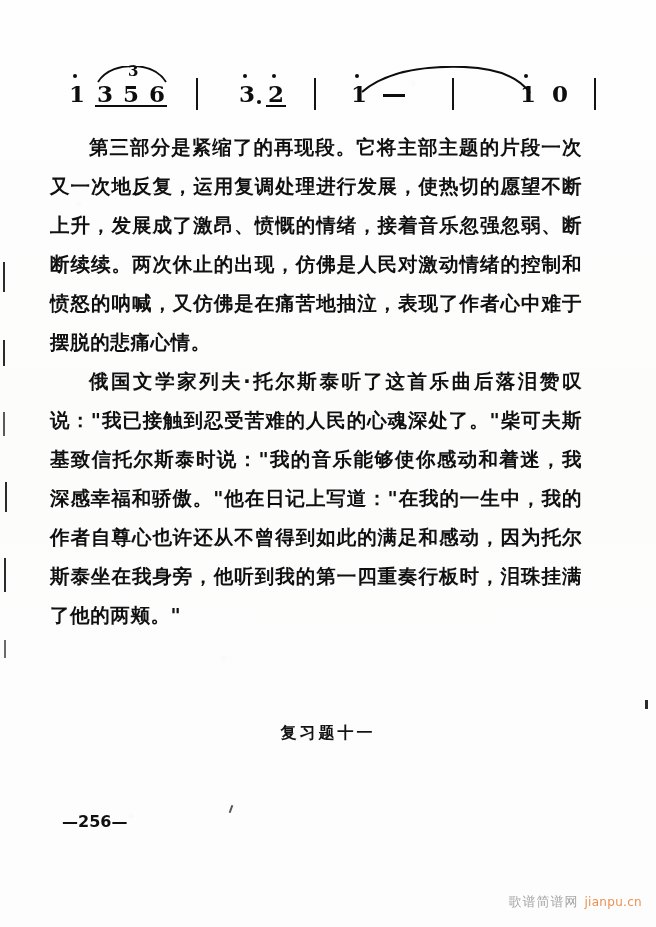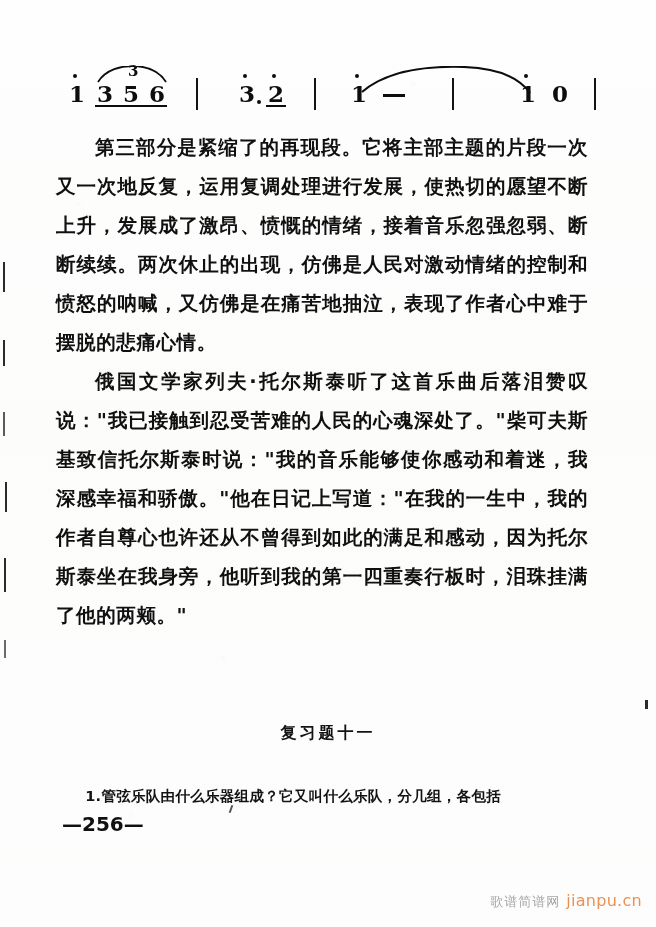--- a/index.html
+++ b/index.html
@@ -87,21 +87,21 @@
     width: 4px; height: 4px;
     border-radius: 50%;
     background: #0d0d0d;
   }
   .slur { position: absolute; }
   .triplet-bracket { position: absolute; }
 
   
   .body-text {
     position: absolute;
-    left: 56px;
+    left: 50px;
     top: 128px;
     width: 532px;
     font-family: "DejaVu Sans", "Liberation Sans", sans-serif;
     font-weight: bold;
     font-size: 19.5px;
     line-height: 39px;
     letter-spacing: 0.6px;
     text-align: justify;
     color: #101010;
   }
@@ -138,21 +138,21 @@
     color: #131313;
   }
 
   
   .page-number {
     position: absolute;
     left: 62px;
     top: 812px;
     font-family: "DejaVu Sans", "Liberation Sans", sans-serif;
     font-weight: bold;
-    font-size: 20px;
+    font-size: 16px;
     letter-spacing: 0px;
     color: #101010;
   }
 
   
   .watermark {
     position: absolute;
     right: 14px;
     bottom: 16px;
     display: flex;
@@ -161,21 +161,21 @@
     opacity: .88;
   }
   .watermark .wm-cn {
     font-family: "DejaVu Sans", "Liberation Sans", sans-serif;
     font-size: 13px;
     color: #9a9a9a;
     letter-spacing: 1px;
   }
   .watermark .wm-domain {
     font-family: "DejaVu Sans", "Liberation Sans", sans-serif;
-    font-size: 16px;
+    font-size: 12px;
     color: #e8833a;
     letter-spacing: .3px;
   }
 
   
   .fleck {
     position: absolute;
     background: #2b2b2b;
   }
 </style>
@@ -244,21 +244,20 @@
     <div class="barline" style="left:594px; top:26px; height:32px;"></div>
   </div>
 
   <div class="body-text">
     <p>第三部分是紧缩了的再现段。它将主部主题的片段一次又一次地反复，运用复调处理进行发展，使热切的愿望不断上升，发展成了激昂、愤慨的情绪，接着音乐忽强忽弱、断断续续。两次休止的出现，仿佛是人民对激动情绪的控制和愤怒的呐喊，又仿佛是在痛苦地抽泣，表现了作者心中难于摆脱的悲痛心情。</p>
     <p>俄国文学家列夫·托尔斯泰听了这首乐曲后落泪赞叹说："我已接触到忍受苦难的人民的心魂深处了。"柴可夫斯基致信托尔斯泰时说："我的音乐能够使你感动和着迷，我深感幸福和骄傲。"他在日记上写道："在我的一生中，我的作者自尊心也许还从不曾得到如此的满足和感动，因为托尔斯泰坐在我身旁，他听到我的第一四重奏行板时，泪珠挂满了他的两颊。"</p>
   </div>
 
   <div class="exercise-heading">复习题十一</div>
 
-  <div class="exercise-question">1.管弦乐队由什么乐器组成？它又叫什么乐队，分几组，各包括</div>
 
   <div class="page-number">—256—</div>
 
   <div class="watermark">
     <span class="wm-cn">歌谱简谱网</span>
     <span class="wm-domain">jianpu.cn</span>
   </div>
 
 </div>
 

